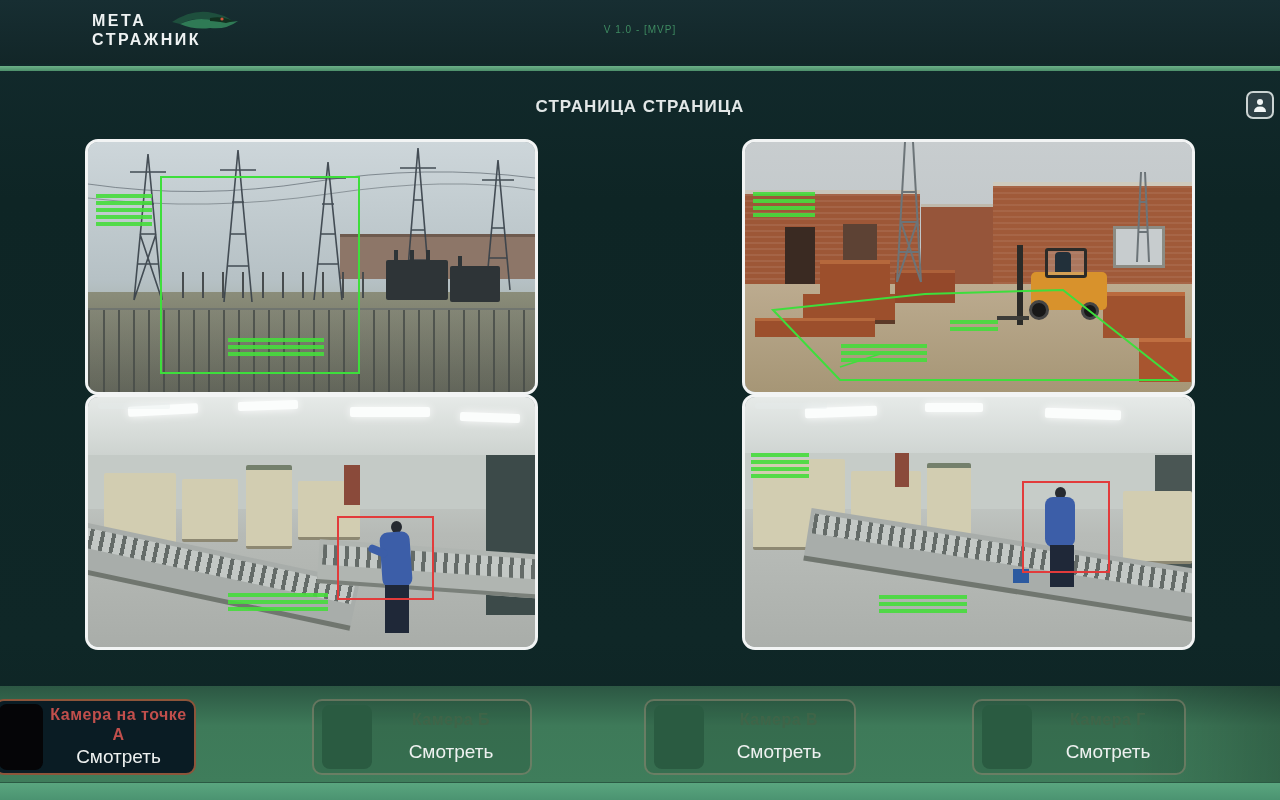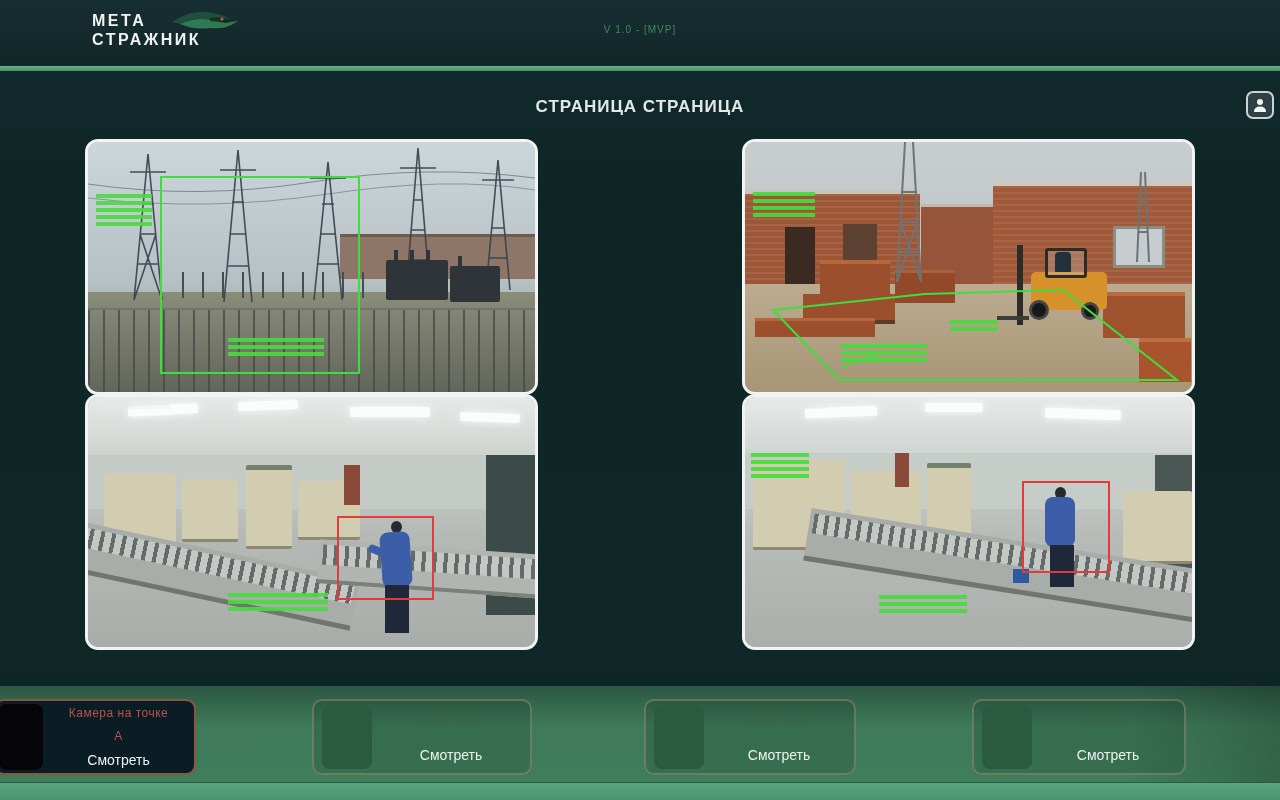--- a/index.html
+++ b/index.html
@@ -46,22 +46,22 @@
   #bottombar .shade{position:absolute;right:0;top:0;width:150px;height:100%;
              background:linear-gradient(90deg,rgba(0,0,0,0),rgba(0,0,0,.20));}
   #bottom-strip{position:absolute;top:96px;left:0;width:1280px;height:18px;
              background:linear-gradient(180deg,#5aa67f,#4a9270);border-top:1px solid #2b5a43;}
   .cam-card{position:absolute;top:13px;height:76px;border-radius:10px;box-sizing:border-box;
             border:2px solid rgba(150,140,118,.55);display:flex;align-items:center;cursor:pointer;
             background:rgba(12,40,26,.16);}
   .cam-card .thumb{width:50px;height:64px;border-radius:8px;background:#2a5b41;margin-left:8px;flex:none;}
   .cam-card .txt{flex:1;display:flex;flex-direction:column;align-items:center;justify-content:space-between;
                  padding:6px 0;height:52px;}
-  .cam-label{font-size:12px;color:rgba(64,100,72,.95);letter-spacing:.5px;}
-  .cam-action{font-size:14px;color:#eef1f0;}
+  .cam-label{font-size:16px;color:rgba(64,100,72,.95);letter-spacing:.5px;font-weight:bold;}
+  .cam-action{font-size:19px;color:#eef1f0;}
   #card1{left:-6px;width:202px;background:#0a1c24;border-color:rgba(165,95,62,.85);}
   #card1 .thumb{width:44px;height:66px;background:#050507;margin-left:3px;}
   #card1 .txt{height:62px;padding:3px 0;}
   #card1 .cam-label{color:#c14f4c;}
 </style>
 </head>
 <body>
 
 <div id="app">
 

